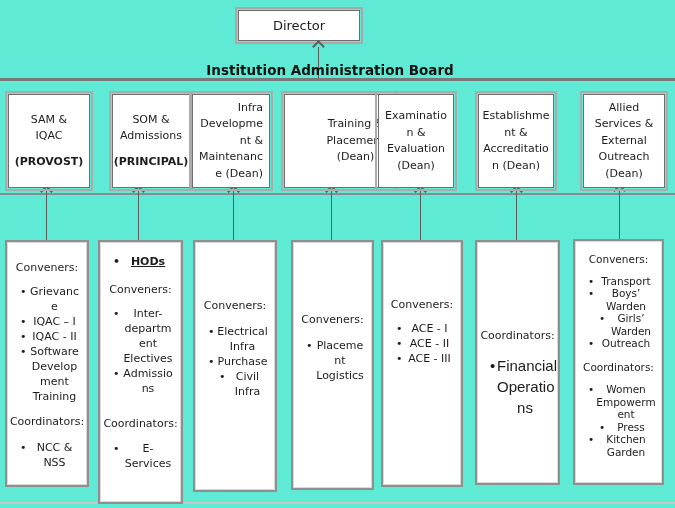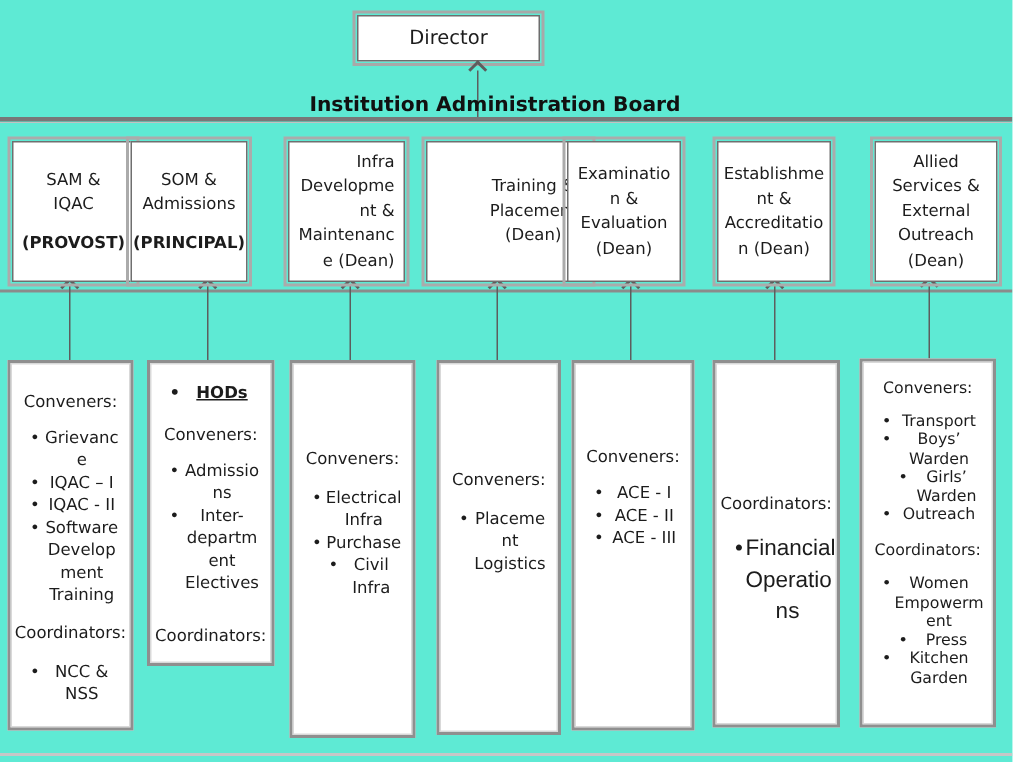--- a/index.html
+++ b/index.html
@@ -125,21 +125,21 @@
   <div class="vline" style="left:516px; top:190px; height:50px;"></div>
   <div class="ah" style="left:512px; top:187px;"></div>
   <div class="vline" style="left:619px; top:189px; height:50px;"></div>
   <div class="ah" style="left:615px; top:186px;"></div>
 
   <div class="tbox" style="left:8px; width:80px;">
     <div class="tbox-lines">SAM &amp;
 IQAC</div>
     <div class="tbox-role">(PROVOST)</div>
   </div>
-  <div class="tbox" style="left:87px; width:76px;">
+  <div class="tbox" style="left:112px; width:76px;">
     <div class="tbox-lines">SOM &amp;
 Admissions</div>
     <div class="tbox-role">(PRINCIPAL)</div>
   </div>
   <div class="tbox" style="left:192px; width:76px;text-align:right;">
     <div class="tbox-lines">Infra
 Developme
 nt &amp;
 Maintenanc
 e (Dean)</div>
@@ -176,26 +176,26 @@
       <li>IQAC – I</li>
       <li>IQAC - II</li>
       <li>Software Develop ment Training</li>
     </ul>
     <div class="sec-header coord">Coordinators:</div>
     <ul class="coo">
       <li>NCC &amp; NSS</li>
     </ul>
   </div>
 
-  <div class="bbox c2" style="left:98px; top:240px; width:85px; height:204px;">
+  <div class="bbox c2" style="left:98px; top:240px; width:85px; height:264px;">
     <div class="lead-item"><span>HODs</span></div>
     <div class="sec-header conv-h">Conveners:</div>
     <ul class="conv">
+      <li>Inter- departm ent Electives</li>
       <li>Admissio ns</li>
-      <li>Inter- departm ent Electives</li>
     </ul>
     <div class="sec-header coord">Coordinators:</div>
     <ul class="coo">
       <li>E- Services</li>
     </ul>
   </div>
 
   <div class="bbox c3" style="left:193px; top:240px; width:84px; height:252px;">
     <div class="sec-header">Conveners:</div>
     <ul class="conv">

